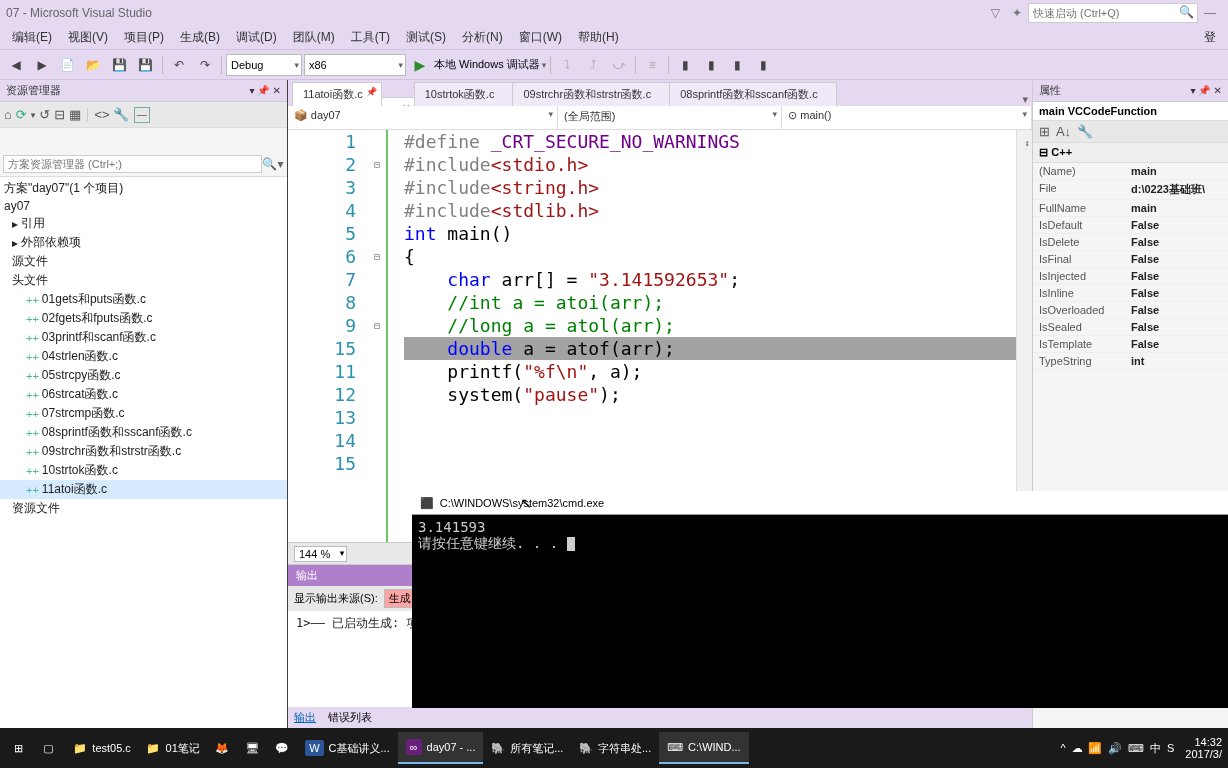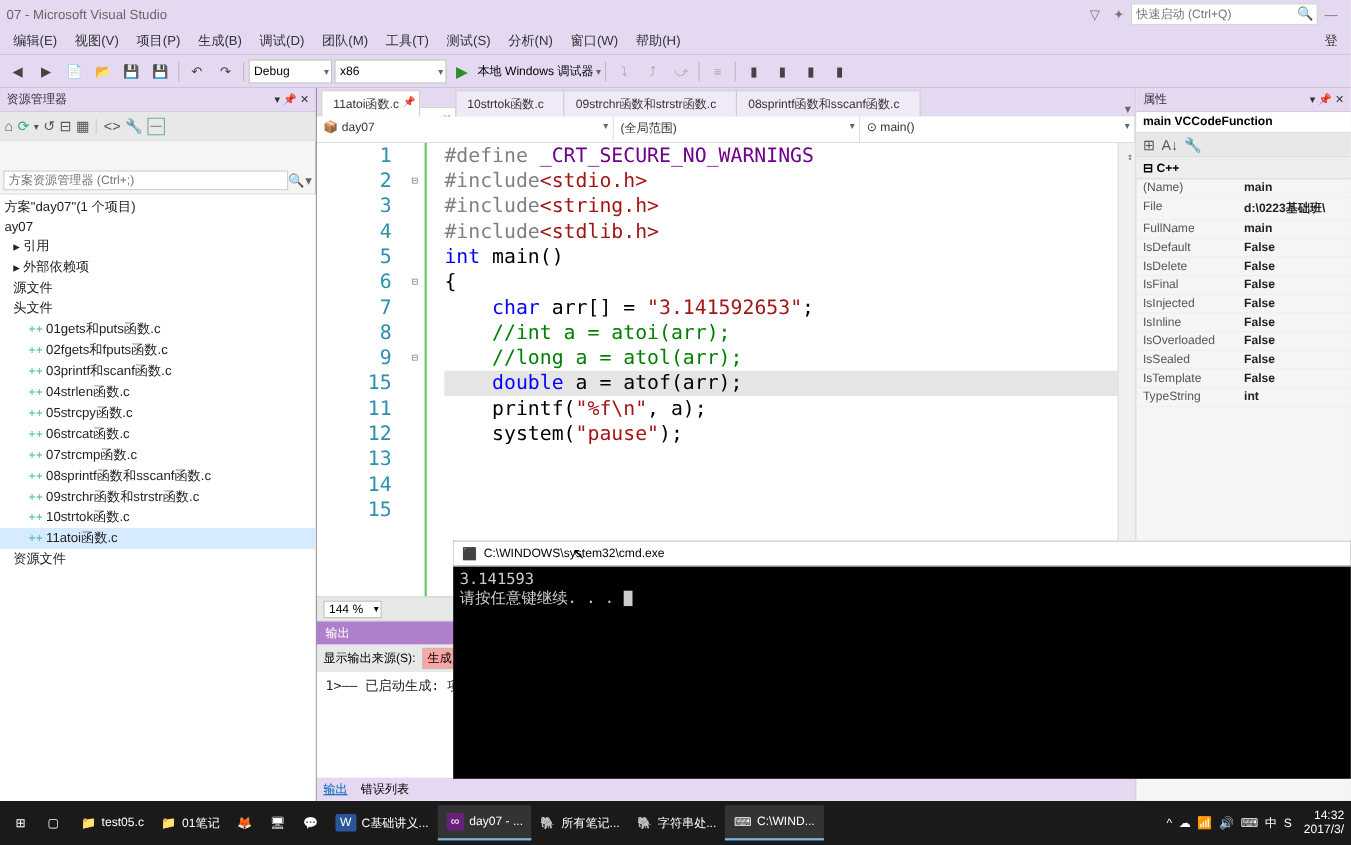--- a/index.html
+++ b/index.html
@@ -50,21 +50,21 @@
 .code{flex:1;display:flex;font-family:Consolas,monospace;font-size:18px;background:#fff;overflow:hidden;position:relative;}
 .gutter{width:80px;text-align:right;padding-right:12px;color:#2b91af;background:#fff;line-height:23px;}
 .fold{width:20px;background:#fff;line-height:23px;text-align:center;color:#888;font-size:10px;border-right:2px solid #6c6;}
 .lines{flex:1;line-height:23px;white-space:pre;padding-left:16px;}
 .lines .kw{color:#0000ff;}
 .lines .pp{color:#808080;}
 .lines .str{color:#a31515;}
 .lines .cm{color:#008000;margin-top:12px;}
 .lines .mac{color:#6f008a;}
 .lines .inc{color:#a31515;}
-.lines .hl{background:#e5e5e5;display:block;}
+.lines .hl{background:#a3a3a3;display:block;}
 .zoom{height:22px;background:#e8e8e8;display:flex;align-items:center;padding:0 6px;font-size:11px;border-top:1px solid #ccc;}
 .zoom .drop{border:1px solid #bbb;padding:1px 16px 1px 4px;background:#fff;position:relative;}
 .zoom .drop::after{content:"▾";position:absolute;right:2px;font-size:9px;}
 .output{background:#f5f5f5;border-top:1px solid #ccc;}
 .output .o-hdr{background:#b07fcc;color:#fff;padding:3px 8px;font-size:11px;}
 .output .o-tools{background:#e8e8e8;padding:3px 6px;display:flex;align-items:center;gap:6px;font-size:11px;}
 .output .o-txt{background:#fff;font-family:Consolas,monospace;font-size:12px;padding:4px 8px;color:#222;height:96px;overflow:hidden;}
 .output .o-tabs{background:#e5d9f2;padding:3px 6px;display:flex;gap:12px;font-size:11px;}
 .output .o-tabs .ot{cursor:pointer;}
 .output .o-tabs .ot.act{color:#0065b3;text-decoration:underline;}

